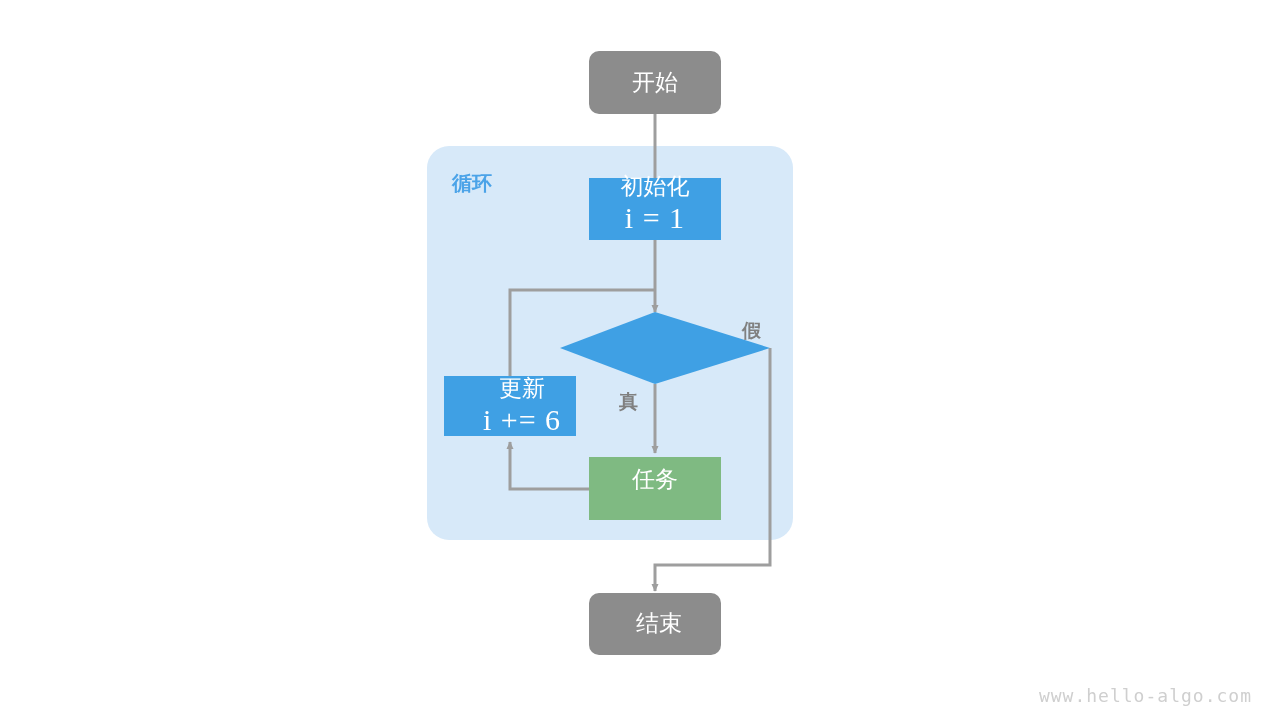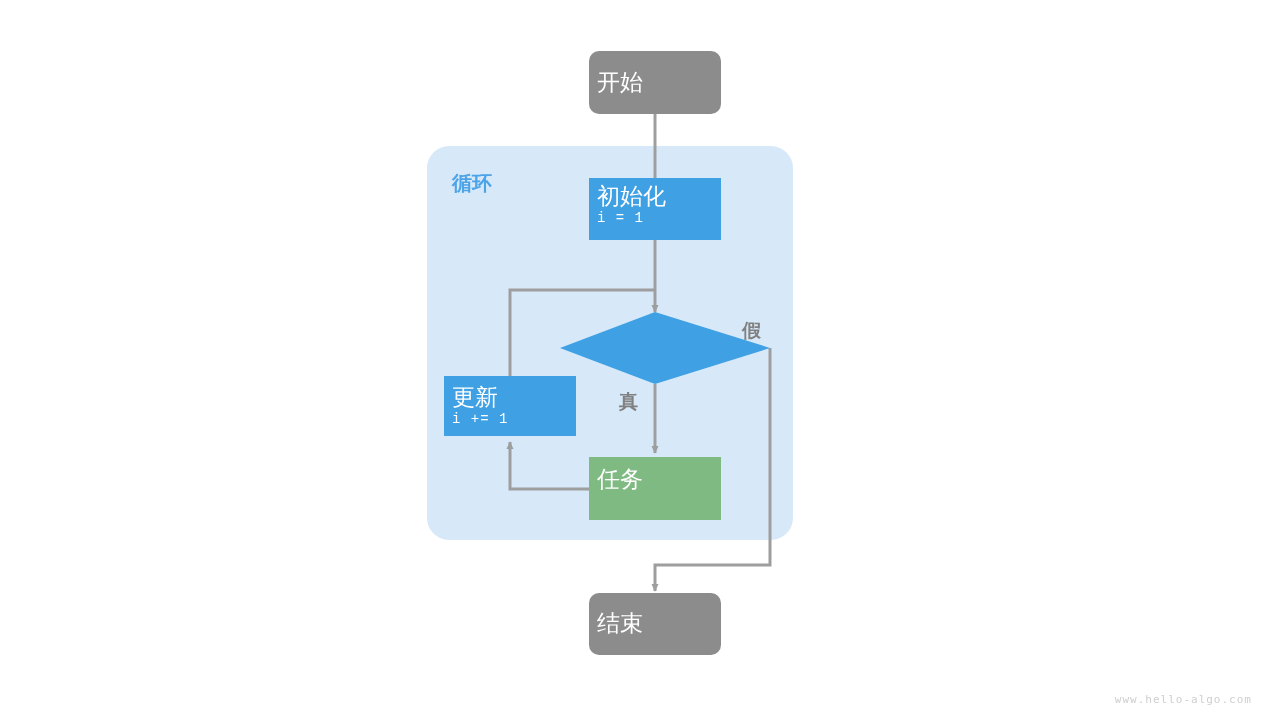--- a/index.html
+++ b/index.html
@@ -22,34 +22,33 @@
     position: absolute;
     left: 0;
     top: 0;
     width: 1280px;
     height: 720px;
   }
   .node-text {
     position: absolute;
     display: flex;
     flex-direction: column;
-    align-items: flex-start;
+    align-items: center;
     justify-content: center;
     pointer-events: none;
     color: #ffffff;
     line-height: 1.18;
-    padding-left: 8px;
   }
   .cn {
     font-family: "Liberation Sans", sans-serif;
     font-size: 23px;
   }
   .mono {
-    font-family: Liberation Mono, monospace;
-    font-size: 14px;
+    font-family: Liberation Serif, serif;
+    font-size: 30px;
     letter-spacing: 1px;
   }
   .edge-label {
     position: absolute;
     color: #808080;
     font-weight: bold;
     font-size: 19px;
     font-family: "Liberation Sans", sans-serif;
   }
   .group-label {
@@ -57,21 +56,21 @@
     color: #4BA3E8;
     font-weight: bold;
     font-size: 20px;
     font-family: Liberation Sans, sans-serif;
   }
   .watermark {
     position: absolute;
     right: 28px;
     bottom: 14px;
     color: #cfcfcf;
-    font-size: 11px;
+    font-size: 18px;
     font-family: "DejaVu Sans Mono", "Liberation Mono", monospace;
     letter-spacing: 1px;
   }
 </style>
 </head>
 <body>
 
 <div id="canvas">
 
   <svg class="layer" viewBox="0 0 1280 720" xmlns="http://www.w3.org/2000/svg">
@@ -115,21 +114,21 @@
   </div>
 
   <div class="node-text" style="left:589px; top:178px; width:132px; height:53px;">
     <span class="cn">初始化</span>
     <span class="mono">i = 1</span>
   </div>
 
 
   <div class="node-text" style="left:444px; top:376px; width:156px; height:60px;">
     <span class="cn">更新</span>
-    <span class="mono">i += 1</span>
+    <span class="mono">i += 6</span>
   </div>
 
   <div class="node-text" style="left:589px; top:457px; width:132px; height:45px;">
     <span class="cn">任务</span>
   </div>
 
   <div class="node-text" style="left:589px; top:593px; width:140px; height:62px;">
     <span class="cn">结束</span>
   </div>
 

